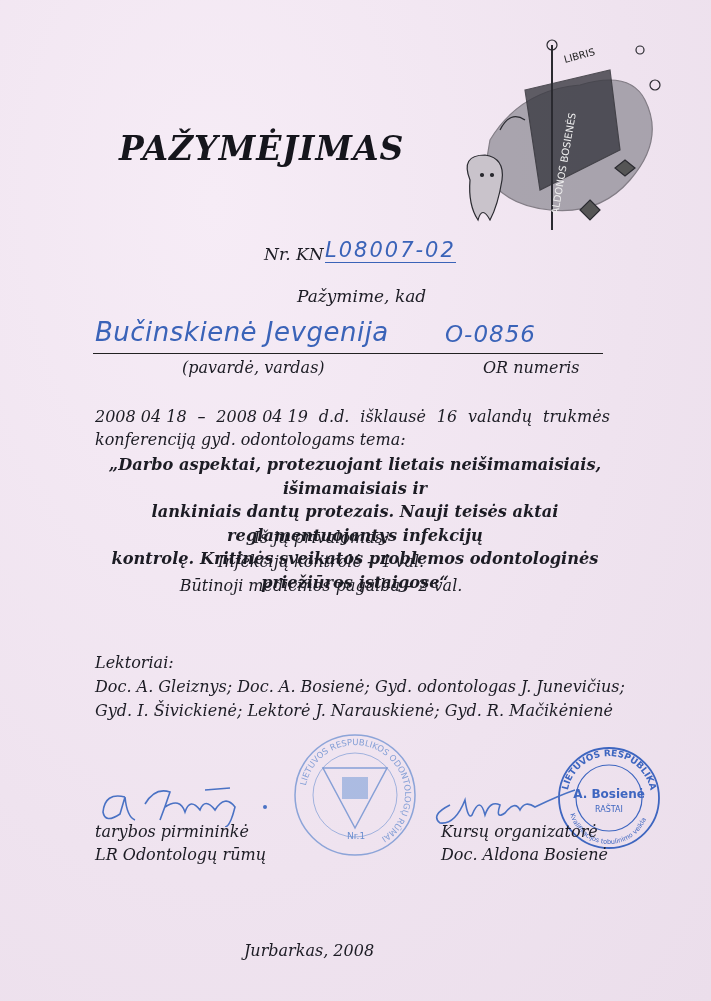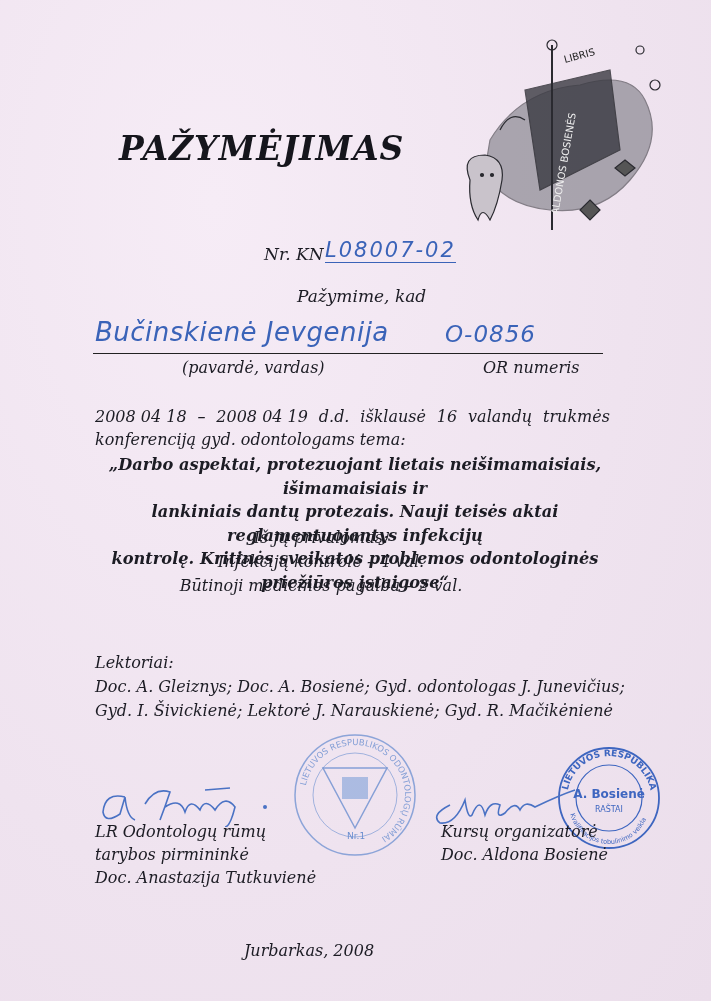--- a/index.html
+++ b/index.html
@@ -143,23 +143,22 @@
     <circle cx="170" cy="25" r="2" fill="#4a72c4"></circle>
   </svg>
 </div>
 <div class="abs" style="left:430px; top:785px; width:150px; height:40px;">
   <svg width="150" height="40" viewBox="0 0 150 40">
     <path d="M20 20 Q0 30 10 38 Q25 40 35 15 Q38 35 42 30 Q50 10 55 30 Q60 15 70 20 Q65 35 75 28 Q85 15 90 25 Q95 15 105 22 Q130 10 145 5" fill="none" stroke="#4a72c4" stroke-width="1.6"></path>
   </svg>
 </div>
 
 <div class="abs sig-left">
+  <div>tarybos pirmininkė</div>
   <div>LR Odontologų rūmų</div>
-  <div>tarybos pirmininkė</div>
-  <div>Doc. Anastazija Tutkuvienė</div>
 </div>
 
 <div class="abs sig-right">
   <div>Kursų organizatorė</div>
   <div>Doc. Aldona Bosienė</div>
 </div>
 
 <div class="abs footer">Jurbarkas, 2008</div>
 
 </body></html>

